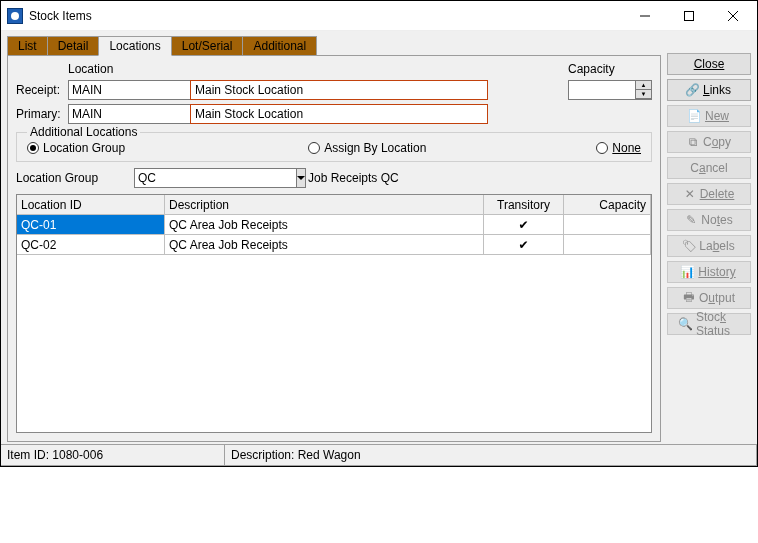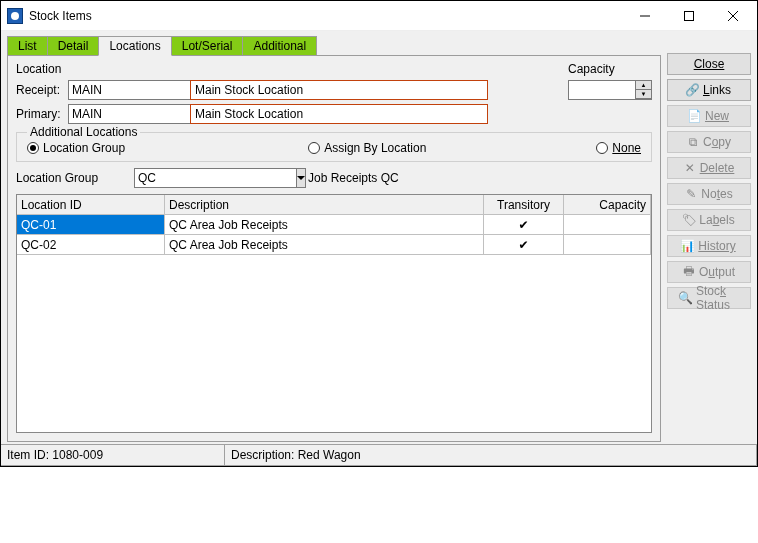--- a/index.html
+++ b/index.html
@@ -10,21 +10,21 @@
   .app-icon::after { content: ""; position: absolute; inset: 3px; background: #fff; border-radius: 50%; }
   .title-text { flex: 1; font-size: 12px; }
   .win-controls { display: flex; }
   .win-btn { width: 44px; height: 28px; display: flex; align-items: center; justify-content: center; background: transparent; border: none; }
   .win-btn svg { width: 10px; height: 10px; stroke: #000; stroke-width: 1; fill: none; }
 
   .body-area { flex: 1; display: flex; flex-direction: column; background: #f0f0f0; }
   .upper-area { flex: 1; display: flex; padding: 4px 6px 2px 6px; gap: 6px; }
   .tab-panel { flex: 1; display: flex; flex-direction: column; }
   .tabs-strip { display: flex; height: 20px; }
-  .tab { padding: 2px 10px; border: 1px solid #9c9c9c; border-bottom: none; background: #84cc16; margin-right: -1px; cursor: default; position: relative; top: 1px; }
+  .tab { padding: 2px 10px; border: 1px solid #9c9c9c; border-bottom: none; background: #a16207; margin-right: -1px; cursor: default; position: relative; top: 1px; }
   .tab.active { background: #f0f0f0; border-bottom: 1px solid #f0f0f0; z-index: 2; }
   .tab-body { border: 1px solid #9c9c9c; flex: 1; padding: 6px 8px 8px 8px; display: flex; flex-direction: column; background: #f0f0f0; position: relative; z-index: 1; }
 
   .row { display: flex; align-items: center; margin-bottom: 4px; gap: 4px; }
   .lbl { width: 48px; text-align: left; }
   .hdr-lbl { font-size: 12px; }
   .lookup { display: flex; width: 118px; }
   .lookup input { flex: 1; height: 20px; border: 1px solid #7a7a7a; padding: 1px 3px; background: #fff; font-size: 12px; }
   .lookup button { width: 18px; height: 20px; border: 1px solid #7a7a7a; border-left: none; background: #e1e1e1; font-weight: bold; line-height: 1; padding: 0 0 3px 0; }
   .desc-field { width: 298px; height: 20px; border: 1px solid #c2410c; padding: 1px 4px; background: #fff; display: flex; align-items: center; }
@@ -108,21 +108,21 @@
         <div class="tabs-strip">
           <div class="tab">List</div>
           <div class="tab">Detail</div>
           <div class="tab active">Locations</div>
           <div class="tab">Lot/Serial</div>
           <div class="tab">Additional</div>
         </div>
 
         <div class="tab-body">
 
-          <div class="row" style="gap:0;">
+          <div class="row" style="margin-left:52px; gap:0;">
             <span class="hdr-lbl" style="width:118px;">Location</span>
             <span style="flex:1;"></span>
             <span class="hdr-lbl" style="width:84px;">Capacity</span>
           </div>
 
           <div class="row">
             <span class="lbl">Receipt:</span>
             <div class="lookup">
               <input value="MAIN" style="">
               <button>···</button>
@@ -216,20 +216,23 @@
         </div>
         <div class="side-btn disabled">
           <span class="ic">📄</span>
           <span class="u">New</span>
         </div>
         <div class="side-btn disabled">
           <span class="ic">⧉</span>
           <span>C<span class="u">o</span>py</span>
         </div>
         <div class="side-btn disabled">
+          <span>C<span class="u">a</span>ncel</span>
+        </div>
+        <div class="side-btn disabled">
           <span class="ic">✕</span>
           <span class="u">Delete</span>
         </div>
         <div class="side-btn disabled">
           <span class="ic">✎</span>
           <span>No<span class="u">t</span>es</span>
         </div>
         <div class="side-btn disabled">
           <span class="ic">🏷</span>
           <span>La<span class="u">b</span>els</span>
@@ -244,18 +247,18 @@
         </div>
         <div class="side-btn disabled">
           <span class="ic">🔍</span>
           <span>Stoc<span class="u">k</span> Status</span>
         </div>
       </div>
 
     </div>
 
     <div class="statusbar">
-      <div class="status-cell id">Item ID: 1080-009</div>
+      <div class="status-cell id">Item ID: 1080-006</div>
       <div class="status-cell desc">Description: Red Wagon</div>
     </div>
   </div>
 
 </div>
 
 </body></html>

